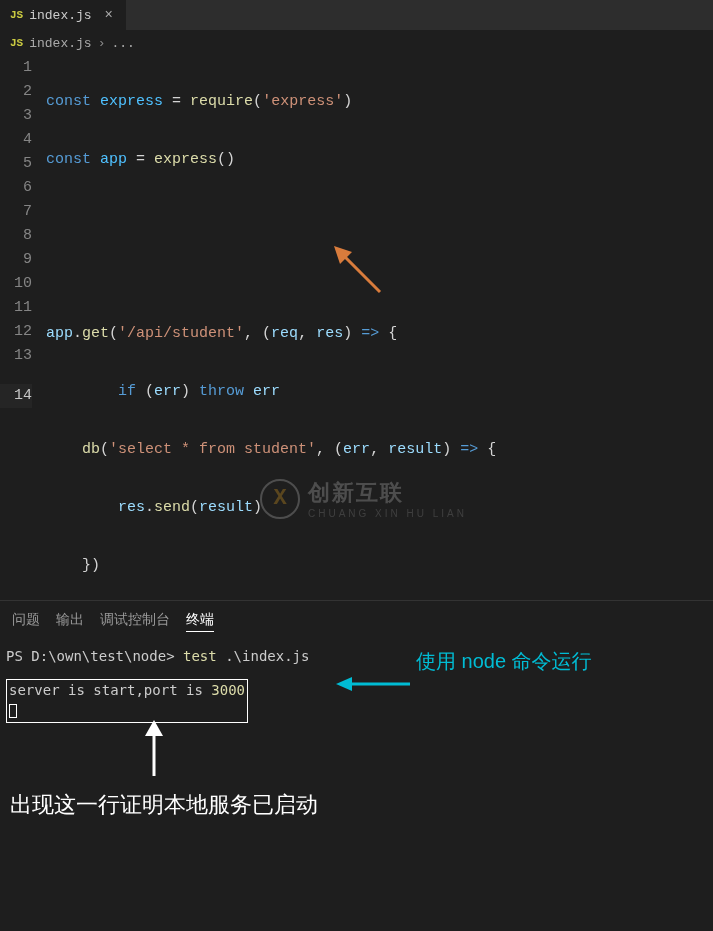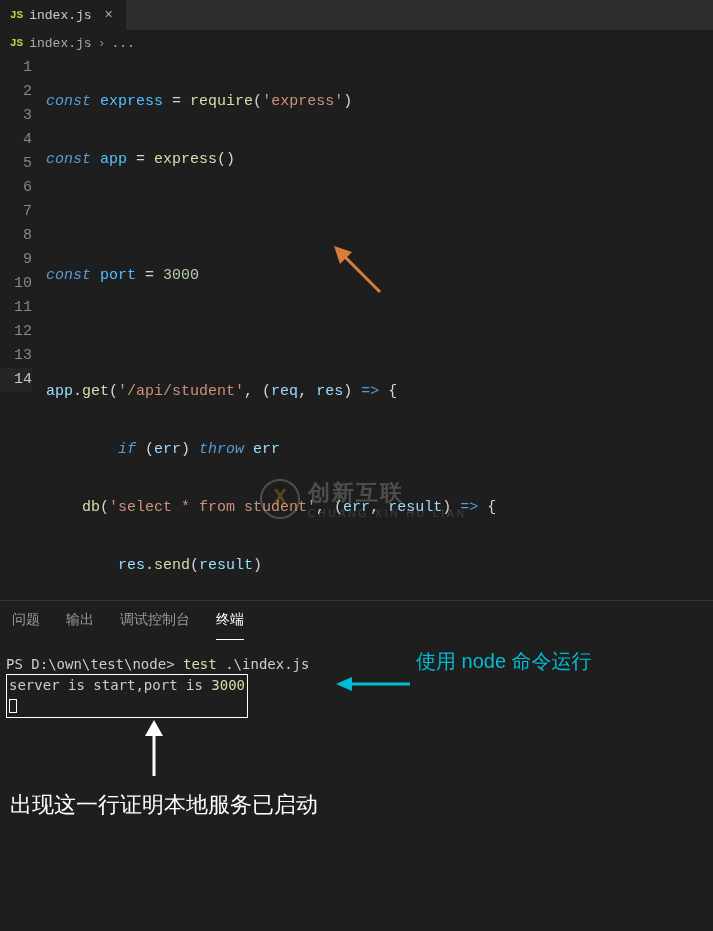--- a/index.html
+++ b/index.html
@@ -69,24 +69,24 @@
   .code {
     flex: 1;
     white-space: pre;
     overflow: visible;
   }
   .line {
     height: 24px;
     line-height: 24px;
   }
   .code .line { padding-right: 6px; }
-  .current-line { background: rgba(255,255,255,0.03); }
+  .current-line { background: rgba(255,255,255,0.03); margin-top: 16px; }
   .gutter .current-line { color: #c6c6c6; }
 
-  .kw { color: #569cd6; font-style: italic; }
+  .kw { color: #569cd6; }
   .var { color: #9cdcfe; }
   .fn { color: #dcdcaa; }
   .str { color: #ce9178; }
   .num { color: #b5cea8; }
   .op { color: #d4d4d4; }
   .arrow { color: #569cd6; }
   .const { color: #4fc1ff; }
   .match-bracket {
     border: 1px solid #888;
     box-sizing: border-box;
@@ -151,47 +151,48 @@
     left: 0;
     right: 0;
     top: 600px;
     bottom: 0;
     background: #1e1e1e;
     color: #ccc;
     font-size: 14px;
   }
   .panel-tabs {
     display: flex;
-    gap: 26px;
+    gap: 16px;
     padding: 10px 12px 10px 12px;
     font-family: "Microsoft YaHei", sans-serif;
     font-size: 14px;
     color: #999;
     border-top: 1px solid #333;
   }
   .panel-tab.active {
     color: #fff;
     border-bottom: 1px solid #fff;
-    padding-bottom: 10px;
+    padding-bottom: 2px;
   }
   .terminal-body {
     padding: 4px 6px;
     font-family: Consolas, monospace;
     font-size: 14px;
     line-height: 20px;
     position: relative;
   }
   .t-prompt { color: #ccc; }
   .t-cmd { color: #dcdcaa; }
   .t-arg { color: #ccc; }
   .t-num { color: #dcdcaa; }
   .term-box {
     border: 1px solid #fff;
     display: inline-block;
     padding: 0 2px 2px 2px;
+    margin-top: 13px;
   }
   .term-cursor {
     display: inline-block;
     width: 8px;
     height: 14px;
     border: 1px solid #fff;
     vertical-align: middle;
   }
 
   
@@ -231,21 +232,20 @@
       <div class="line">10</div>
       <div class="line">11</div>
       <div class="line">12</div>
       <div class="line">13</div>
       <div class="line current-line">14</div>
     </div>
   <div class="code">
     <div class="line"><span class="kw">const</span> <span class="const">express</span> <span class="op">=</span> <span class="fn">require</span>(<span class="str">'express'</span>)</div>
     <div class="line"><span class="kw">const</span> <span class="const">app</span> <span class="op">=</span> <span class="fn">express</span>()</div>
     <div class="line"></div>
-    <div class="line"><span class="kw">const</span> <span class="const">port</span> <span class="op">=</span> <span class="num">3000</span></div>
     <div class="line"></div>
     <div class="line"><span class="var">app</span>.<span class="fn">get</span>(<span class="str">'/api/student'</span>, (<span class="var">req</span>, <span class="var">res</span>) <span class="arrow">=&gt;</span> {</div>
     <div class="line">        <span class="kw">if</span> (<span class="var">err</span>) <span class="kw">throw</span> <span class="var">err</span></div>
     <div class="line">    <span class="fn">db</span>(<span class="str">'select * from student'</span>, (<span class="var">err</span>, <span class="var">result</span>) <span class="arrow">=&gt;</span> {</div>
     <div class="line">        <span class="var">res</span>.<span class="fn">send</span>(<span class="var">result</span>)</div>
     <div class="line">    })</div>
     <div class="line">})</div>
     <div class="line"></div>
     <div class="line current-line"><span class="var">app</span>.<span class="fn">listen</span><span class="match-bracket">(</span><span class="var cursor-sel">port</span>, () <span class="arrow">=&gt;</span> <span class="var">console</span>.<span class="fn">log</span>(<span class="str">'server is start,port is'</span>,<span class="var">port</span>)<span class="match-bracket">)</span></div>
   </div>

